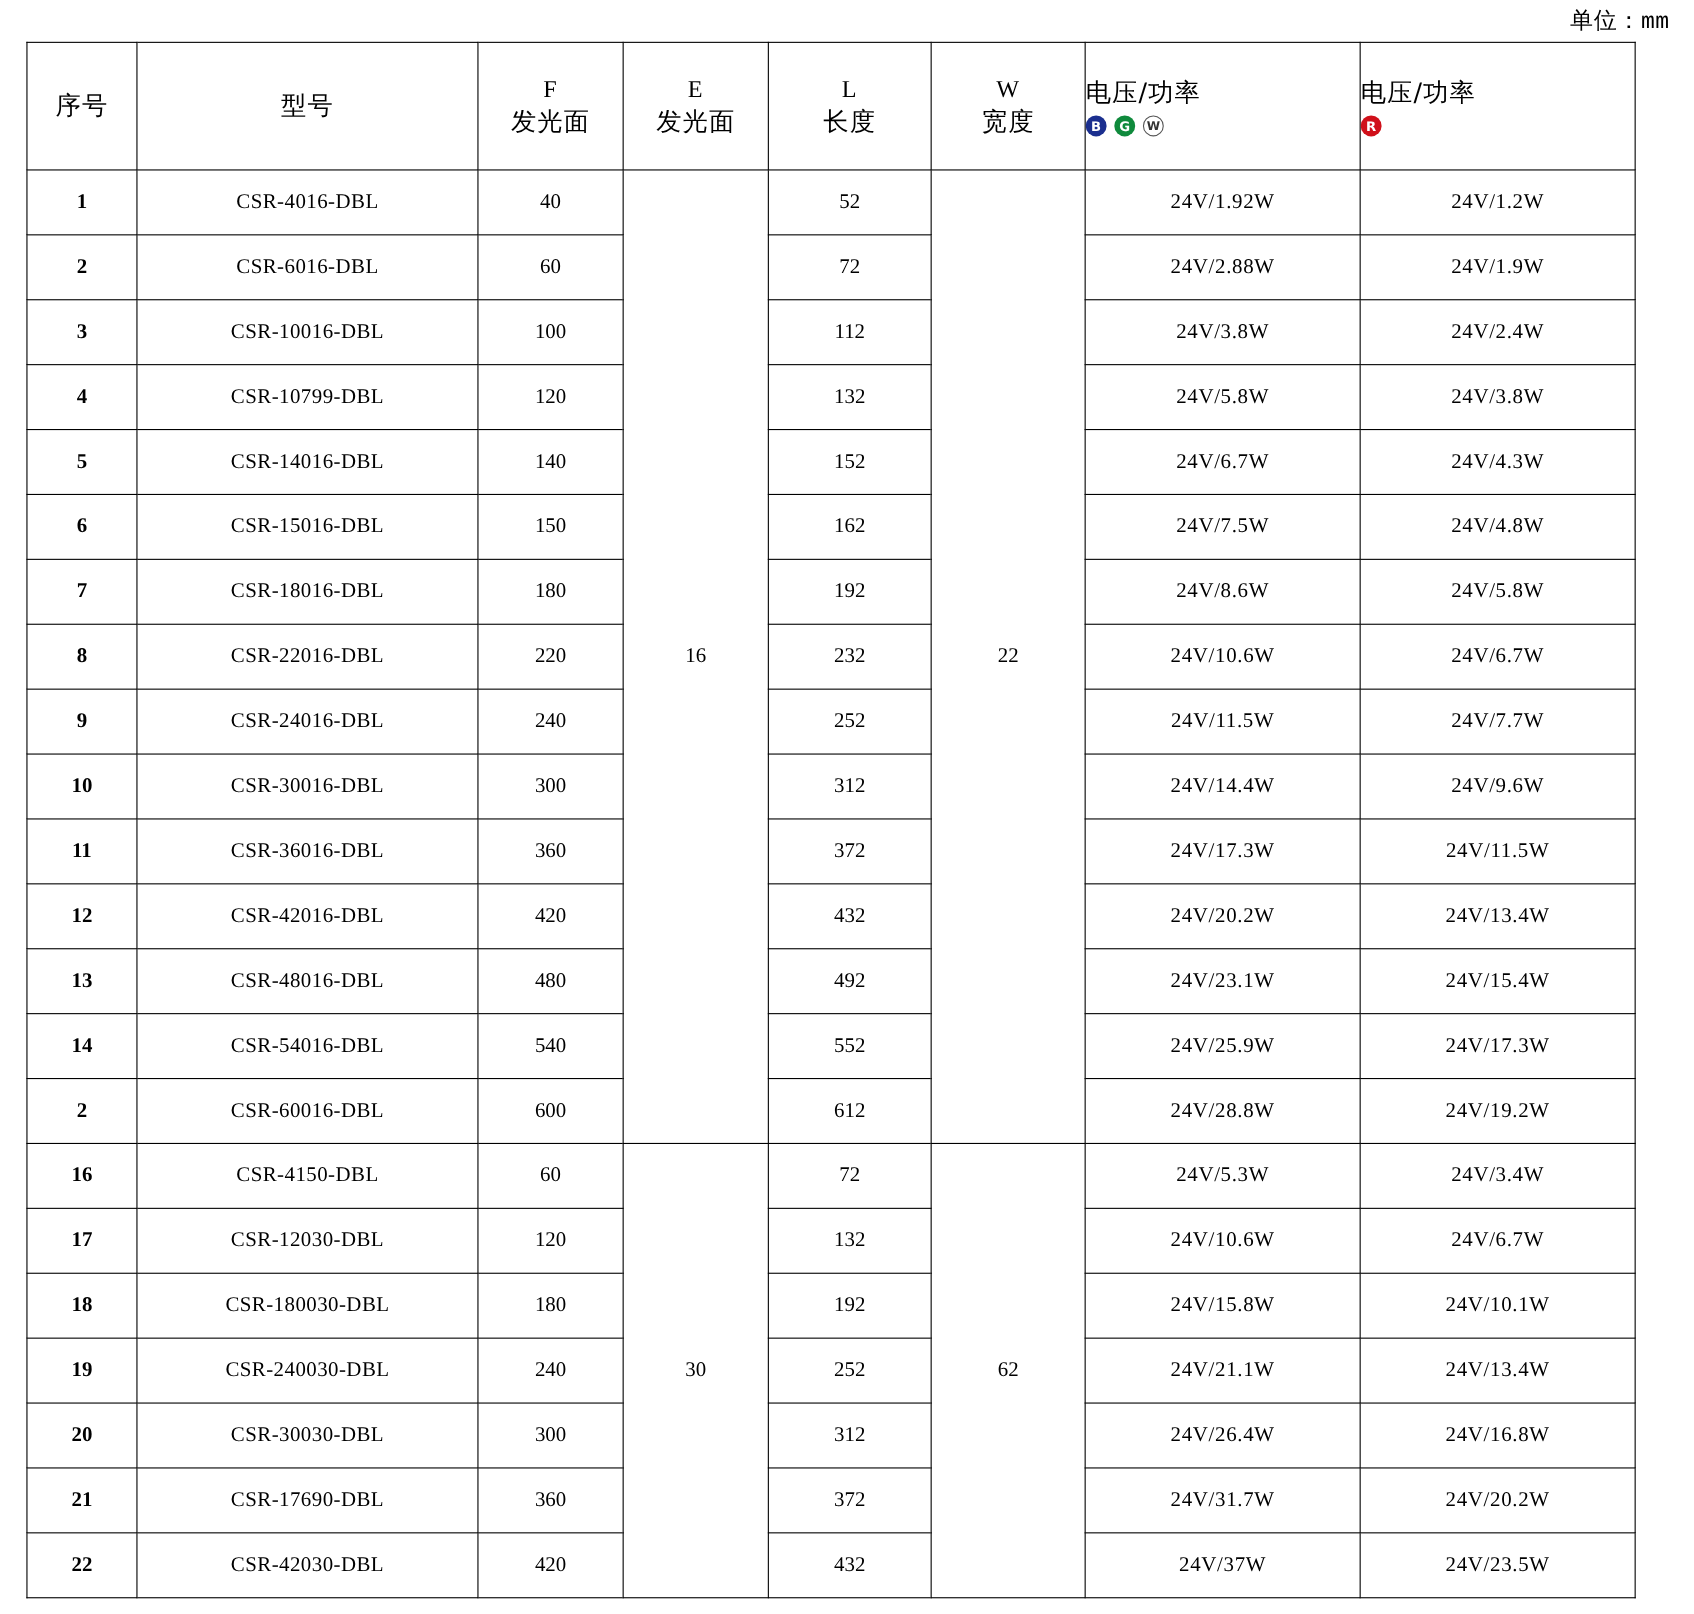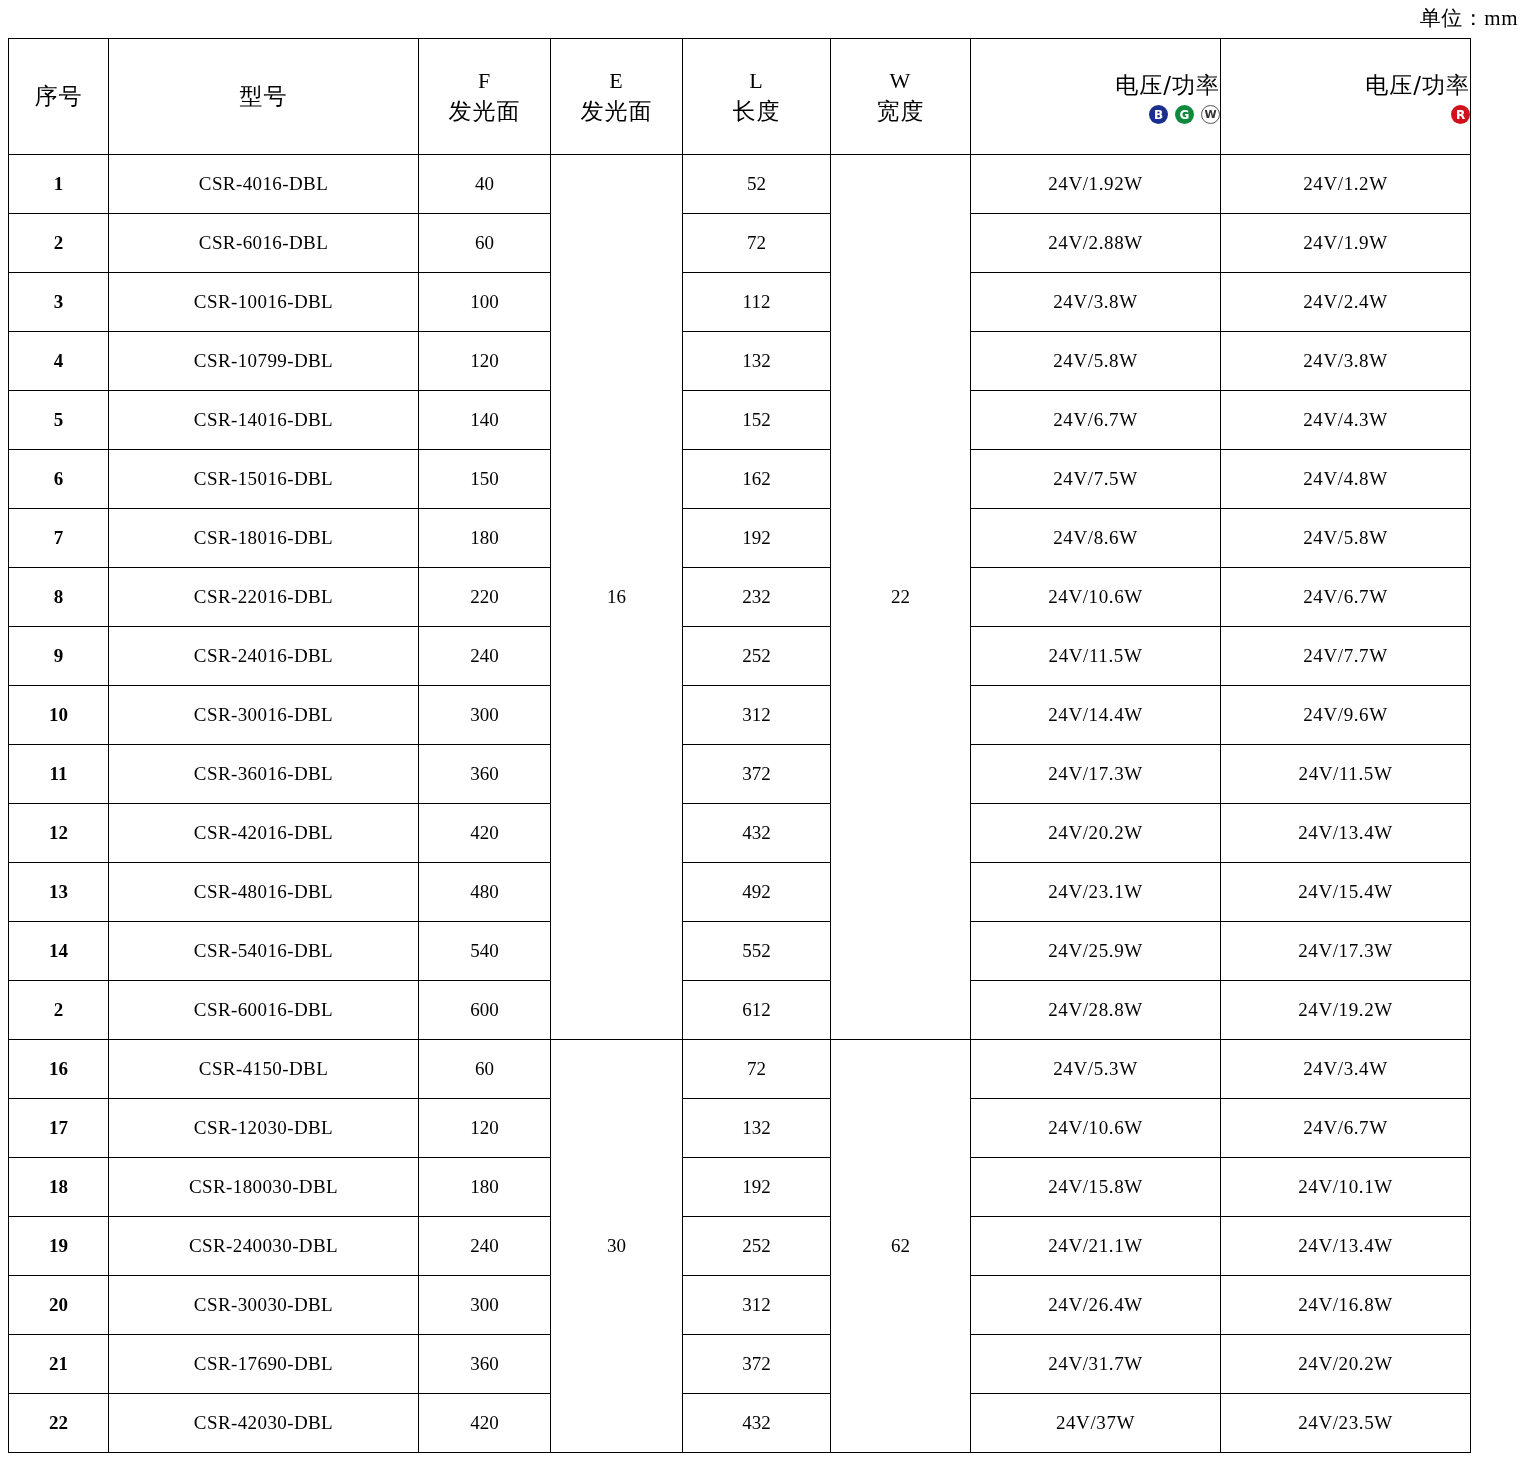--- a/index.html
+++ b/index.html
@@ -18,27 +18,27 @@
     position: relative;
     width: 1540px;
     height: 1467px;
     box-sizing: border-box;
   }
   .unit-line {
     position: absolute;
     top: 4px;
     right: 22px;
     font-size: 21px;
-    font-family: Liberation Serif, serif;
+    font-family: Liberation Mono, monospace;
     letter-spacing: 0.5px;
   }
   table.spec {
     position: absolute;
     top: 38px;
-    left: 8px;
+    left: 24px;
     width: 1264px;
     border-collapse: collapse;
     table-layout: fixed;
   }
   table.spec td, table.spec th {
     border: 1.5px solid #000000;
     text-align: center;
     vertical-align: middle;
     font-size: 19px;
     font-family: "Liberation Serif", serif;
@@ -72,21 +72,21 @@
   .hd-stack {
     display: flex;
     flex-direction: column;
     align-items: center;
     justify-content: center;
     line-height: 1.35;
   }
   .hd-volt {
     display: flex;
     flex-direction: column;
-    align-items: flex-end;
+    align-items: flex-start;
     justify-content: center;
     line-height: 1.4;
   }
   .badges {
     margin-top: 4px;
     display: flex;
     gap: 7px;
     align-items: center;
     justify-content: center;
   }

